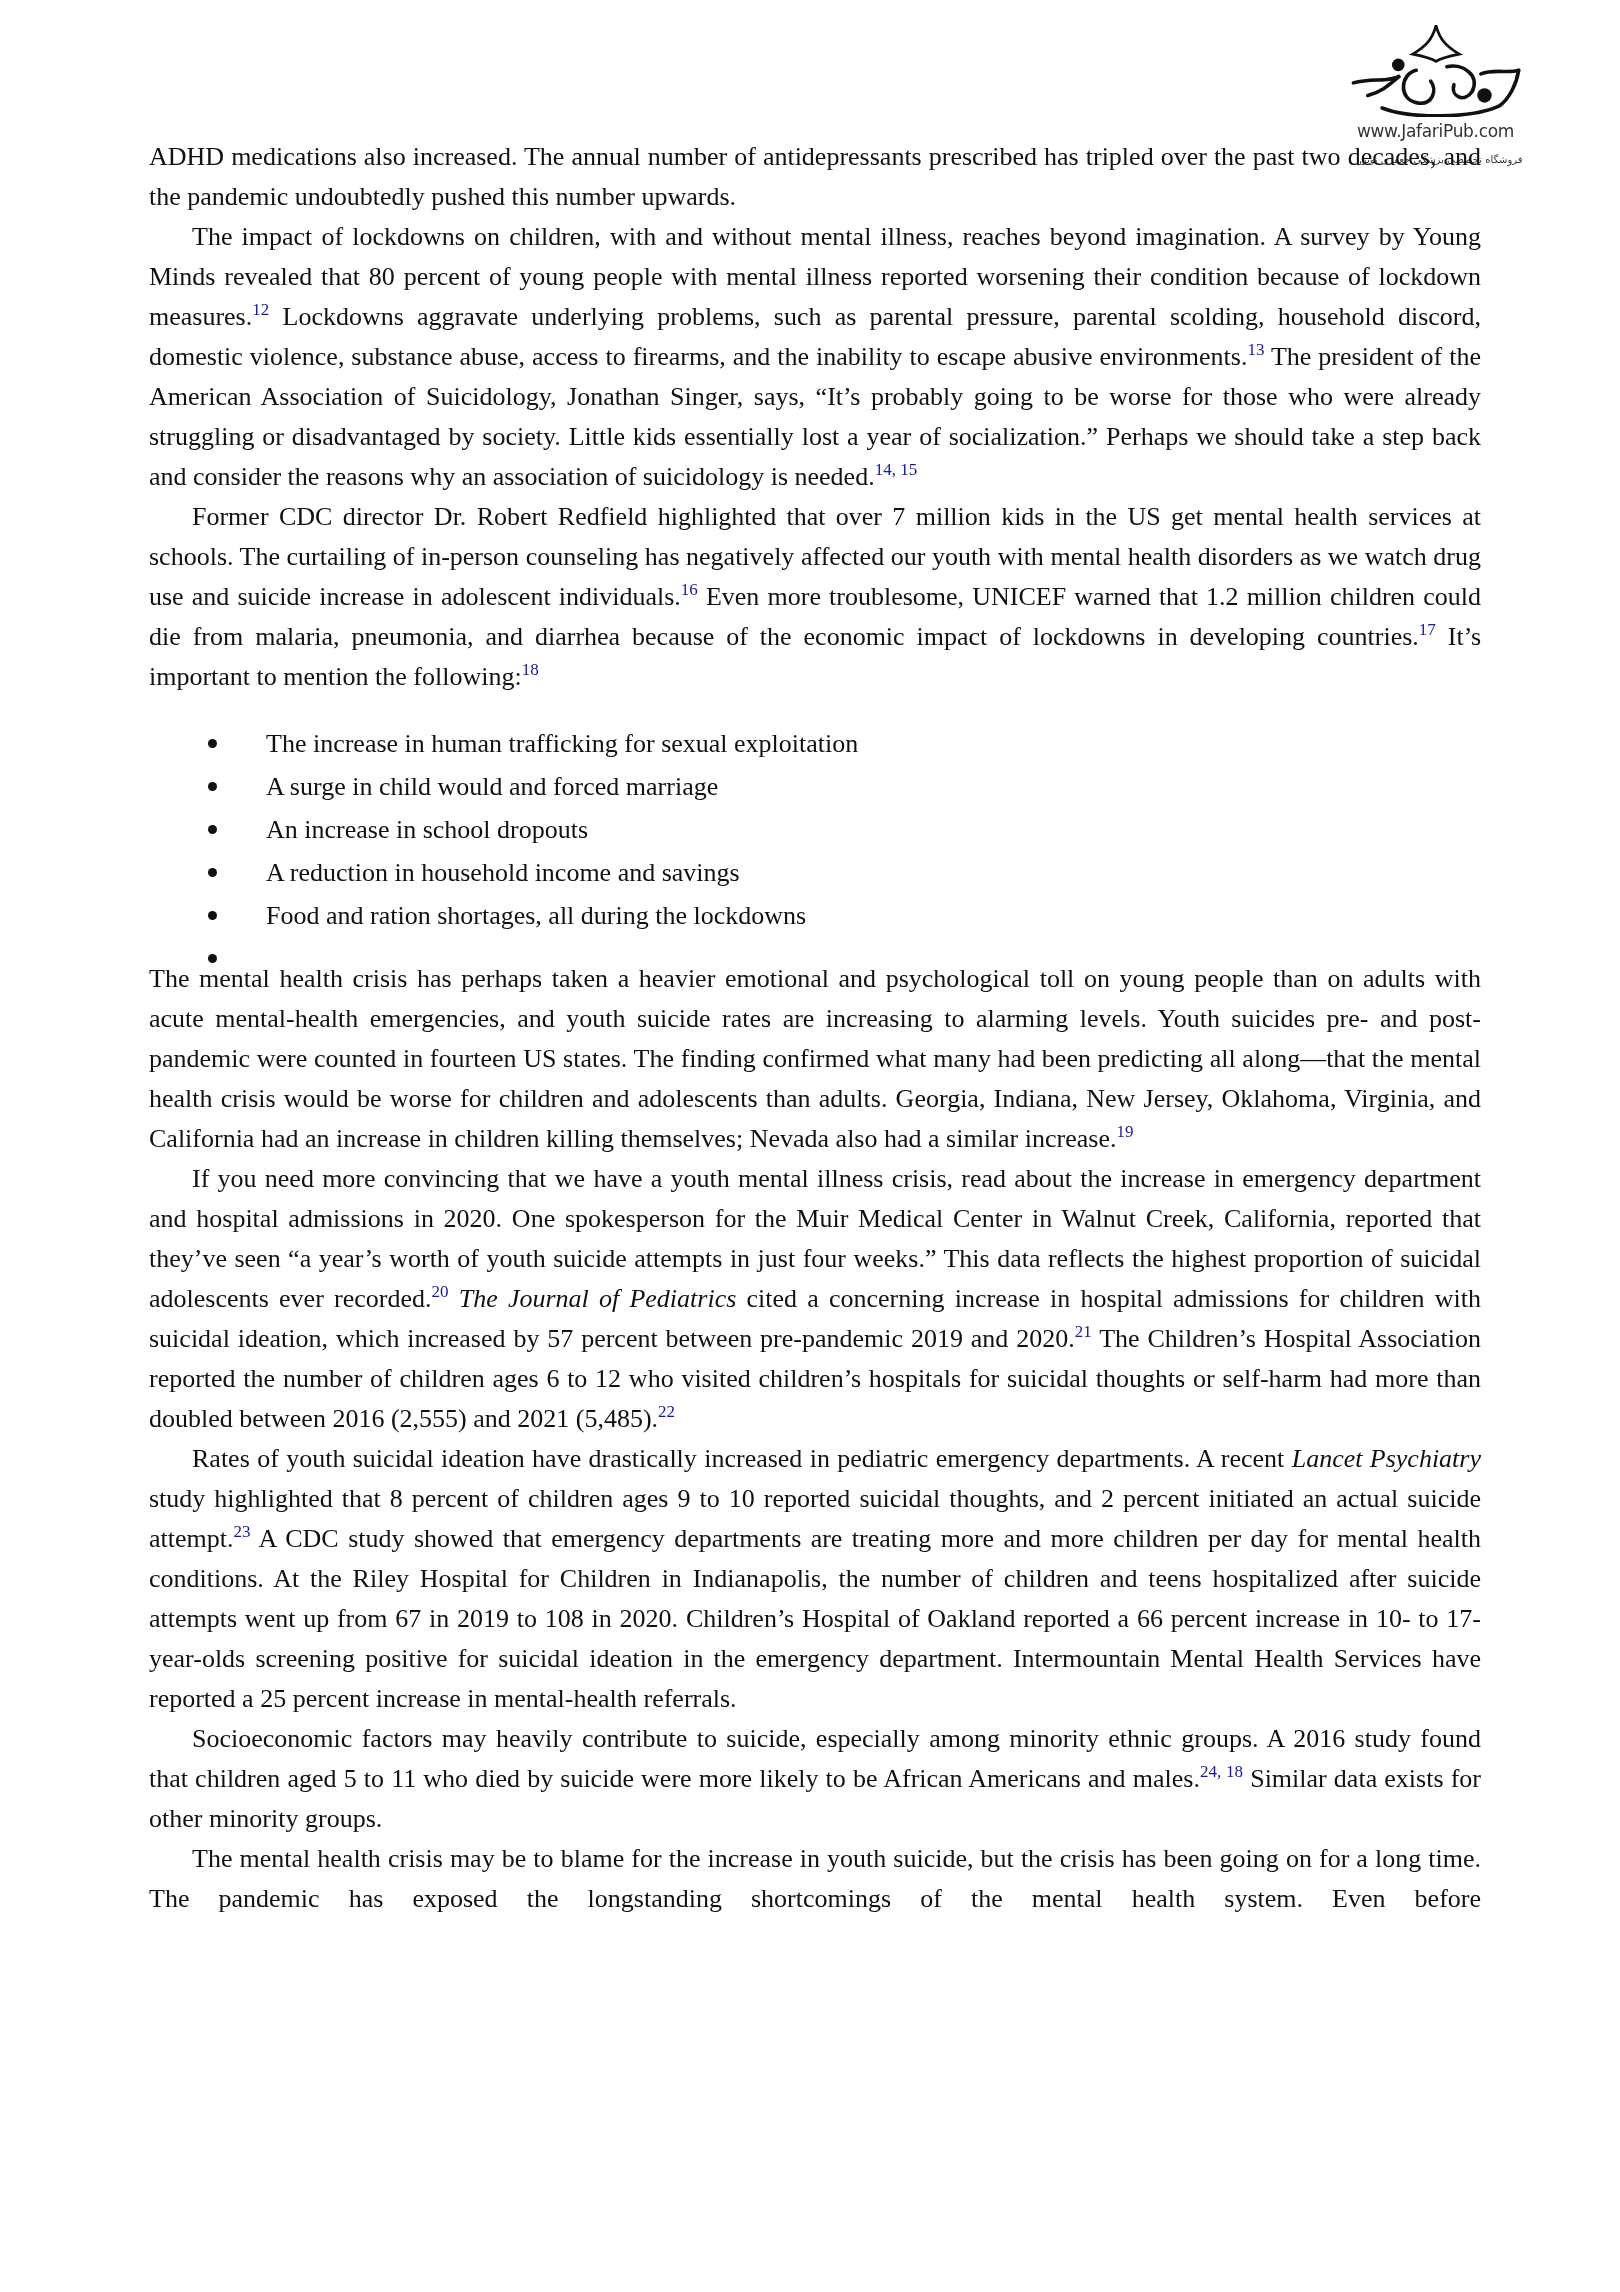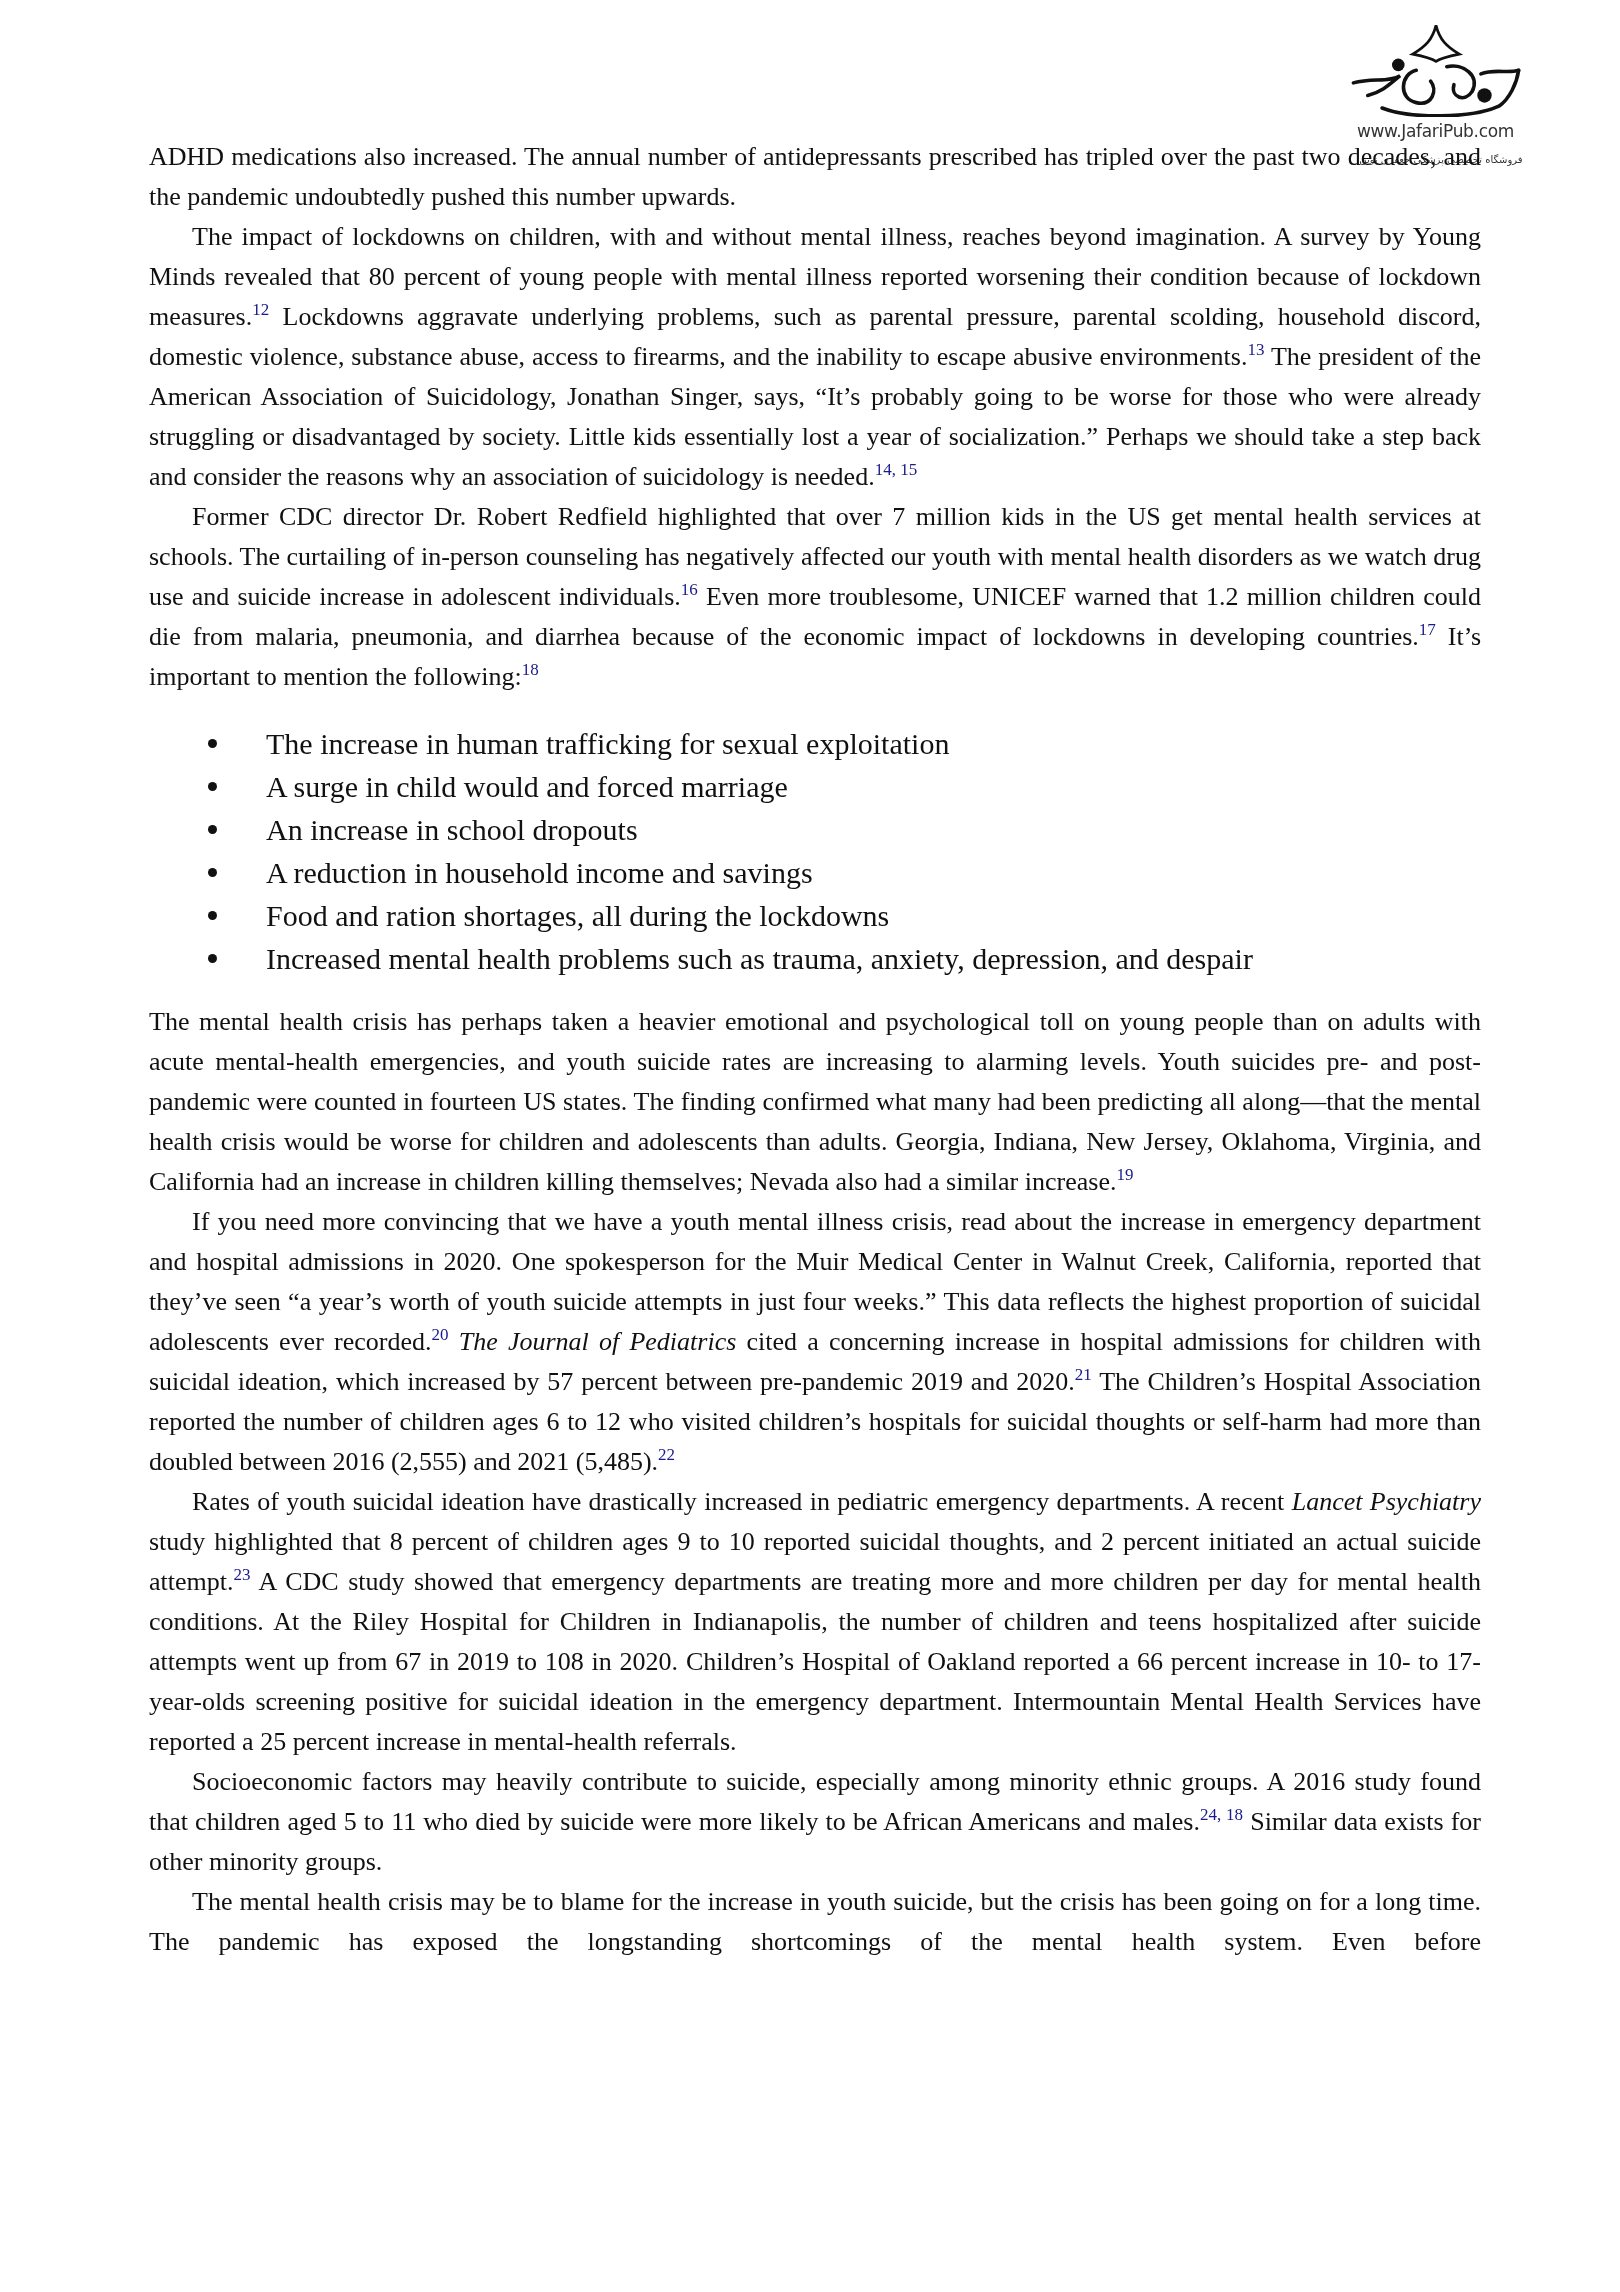--- a/index.html
+++ b/index.html
@@ -33,21 +33,21 @@
   }
   .page p.indent { text-indent: 43px; }
   .fn {
     color: #1a1a8c; font-size: 17px; vertical-align: 10px; line-height: 0;
   }
   em { font-style: italic; }
   ul.bullets {
     list-style: none; margin: 25px 0 21.6px 0; padding: 0;
   }
   ul.bullets li {
-    position: relative; padding-left: 117px; line-height: 43px; font-size: 30px;
+    position: relative; padding-left: 117px; line-height: 43px; font-size: 26px;
   }
   ul.bullets li .dot {
     position: absolute; left: 59px; top: 17px; width: 9px; height: 9px;
     border-radius: 50%; background: #111111;
   }
 </style>
 </head>
 <body>
 
 <div class="watermark">
@@ -80,21 +80,21 @@
   <p class="indent">
     <span>Former CDC director Dr. Robert Redfield highlighted that over 7 million kids in the US get mental health services at schools. The curtailing of in-person counseling has negatively affected our youth with mental health disorders as we watch drug use and suicide increase in adolescent individuals.</span><sup class="fn">16</sup><span> Even more troublesome, UNICEF warned that 1.2 million children could die from malaria, pneumonia, and diarrhea because of the economic impact of lockdowns in developing countries.</span><sup class="fn">17</sup><span> It’s important to mention the following:</span><sup class="fn">18</sup>
   </p>
 
   <ul class="bullets">
     <li><span class="dot"></span><span>The increase in human trafficking for sexual exploitation</span></li>
     <li><span class="dot"></span><span>A surge in child would and forced marriage</span></li>
     <li><span class="dot"></span><span>An increase in school dropouts</span></li>
     <li><span class="dot"></span><span>A reduction in household income and savings</span></li>
     <li><span class="dot"></span><span>Food and ration shortages, all during the lockdowns</span></li>
-    <li><span class="dot"></span><span>Increased mental health problems such as trauma, anxiety, depression, and despair</span></li>
+    <li><span class="dot"></span></li>
   </ul>
 
   <p>
     <span>The mental health crisis has perhaps taken a heavier emotional and psychological toll on young people than on adults with acute mental-health emergencies, and youth suicide rates are increasing to alarming levels. Youth suicides pre- and post-pandemic were counted in fourteen US states. The finding confirmed what many had been predicting all along—that the mental health crisis would be worse for children and adolescents than adults. Georgia, Indiana, New Jersey, Oklahoma, Virginia, and California had an increase in children killing themselves; Nevada also had a similar increase.</span><sup class="fn">19</sup>
   </p>
 
   <p class="indent">
     <span>If you need more convincing that we have a youth mental illness crisis, read about the increase in emergency department and hospital admissions in 2020. One spokesperson for the Muir Medical Center in Walnut Creek, California, reported that they’ve seen “a year’s worth of youth suicide attempts in just four weeks.” This data reflects the highest proportion of suicidal adolescents ever recorded.</span><sup class="fn">20</sup> <em>The Journal of Pediatrics</em><span> cited a concerning increase in hospital admissions for children with suicidal ideation, which increased by 57 percent between pre-pandemic 2019 and 2020.</span><sup class="fn">21</sup><span> The Children’s Hospital Association reported the number of children ages 6 to 12 who visited children’s hospitals for suicidal thoughts or self-harm had more than doubled between 2016 (2,555) and 2021 (5,485).</span><sup class="fn">22</sup>
   </p>
 

